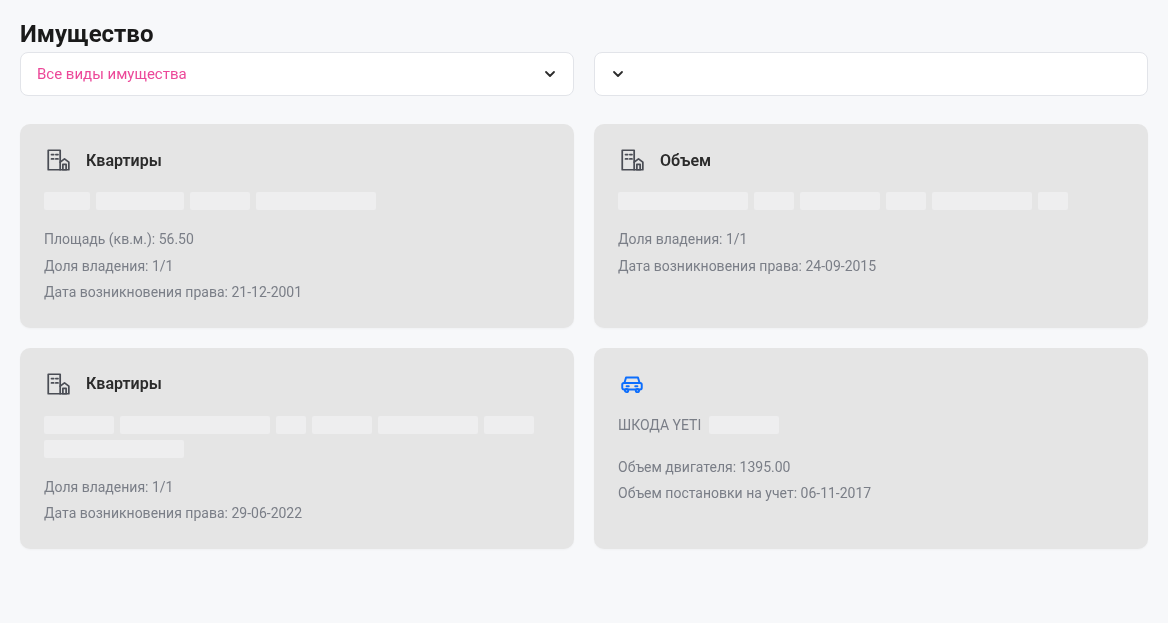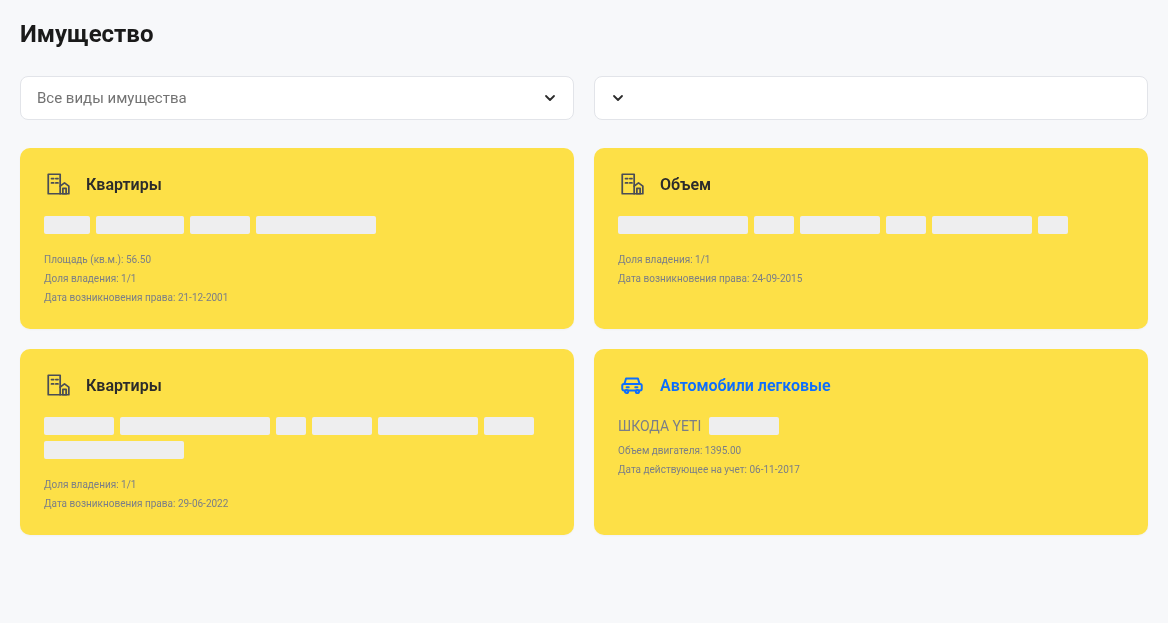--- a/index.html
+++ b/index.html
@@ -7,54 +7,54 @@
       font-family: -apple-system, BlinkMacSystemFont, "Segoe UI", Roboto, Arial, sans-serif;
       background: #f7f8fa;
       color: #2b2b2b;
       padding: 20px;
       width: 1168px;
     }
     .page-title {
       font-size: 24px;
       font-weight: 700;
       color: #1a1a1a;
-      margin-bottom: 28px;
+      margin-bottom: 4px;
     }
     .filters {
       display: flex;
       gap: 20px;
       margin-bottom: 28px;
     }
     .select {
       flex: 1;
       display: flex;
       align-items: center;
       justify-content: space-between;
       background: #fff;
       border: 1px solid #e2e4e9;
       border-radius: 8px;
       padding: 12px 16px;
       font-size: 15px;
-      color: #737373;
+      color: #ec4899;
       cursor: pointer;
     }
     .chevron {
       width: 14px;
       height: 14px;
       display: flex;
       align-items: center;
       justify-content: center;
     }
     .cards {
       display: grid;
       grid-template-columns: 1fr 1fr;
       gap: 20px;
     }
     .card {
-      background: #fde047;
+      background: #e5e5e5;
       border-radius: 10px;
       padding: 22px 24px;
       box-shadow: 0 1px 2px rgba(0,0,0,0.03);
     }
     .card-header {
       display: flex;
       align-items: center;
       gap: 14px;
       margin-bottom: 18px;
     }
@@ -78,31 +78,31 @@
       flex-wrap: wrap;
       gap: 6px;
       margin-bottom: 16px;
     }
     .redacted-piece {
       height: 18px;
       background: #eeeeef;
       border-radius: 2px;
     }
     .card-row {
-      font-size: 10px;
+      font-size: 14px;
       color: #7a7e87;
       line-height: 1.9;
     }
     .car-name-row {
       font-size: 14px;
       color: #7a7e87;
       display: flex;
       align-items: center;
       gap: 8px;
-      margin-bottom: 6px;
+      margin-bottom: 20px;
     }
     .car-redacted {
       height: 18px;
       width: 70px;
       background: #eeeeef;
       border-radius: 2px;
     }
   </style>
 </head>
 <body>
@@ -229,27 +229,26 @@
       <span class="card-icon blue">
         <svg viewBox="0 0 24 24" width="26" height="26" fill="none" stroke="currentColor" stroke-width="1.8" stroke-linecap="round" stroke-linejoin="round">
           <path d="M5 11 L6.5 6 L17.5 6 L19 11"></path>
           <rect x="3" y="11" width="18" height="6" rx="1.5"></rect>
           <circle cx="7" cy="18" r="1.5"></circle>
           <circle cx="17" cy="18" r="1.5"></circle>
           <line x1="7" y1="14" x2="9" y2="14"></line>
           <line x1="15" y1="14" x2="17" y2="14"></line>
         </svg>
       </span>
-      <span class="card-title blue">Автомобили легковые</span>
     </div>
     <div class="car-name-row">
       <span>ШКОДА YETI</span>
       <span class="car-redacted"></span>
     </div>
     <div class="card-row">
       <span>Объем двигателя:</span> <span>1395.00</span>
     </div>
     <div class="card-row">
-      <span>Дата действующее на учет:</span> <span>06-11-2017</span>
+      <span>Объем постановки на учет:</span> <span>06-11-2017</span>
     </div>
   </div>
 
 </div>
 
 </body></html>

